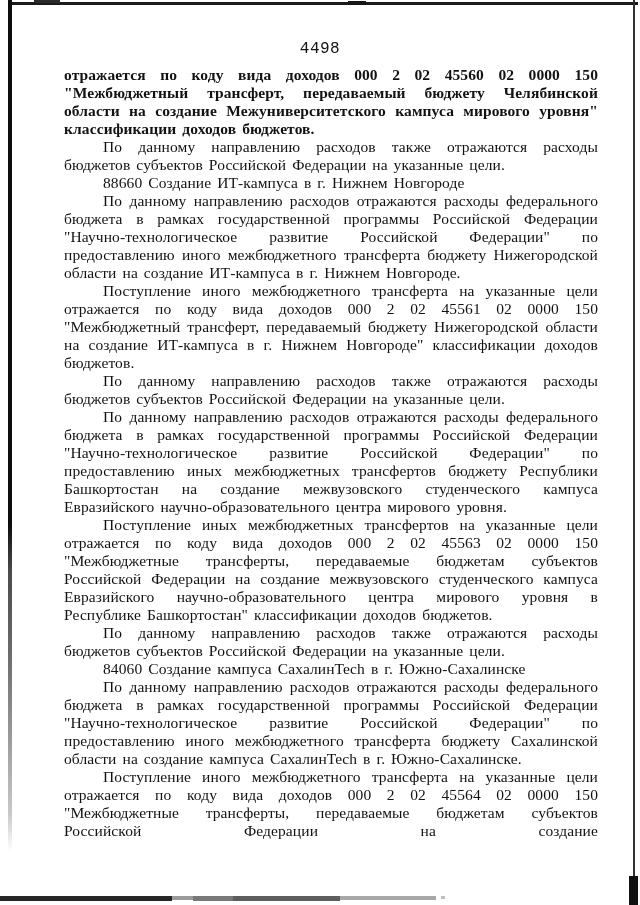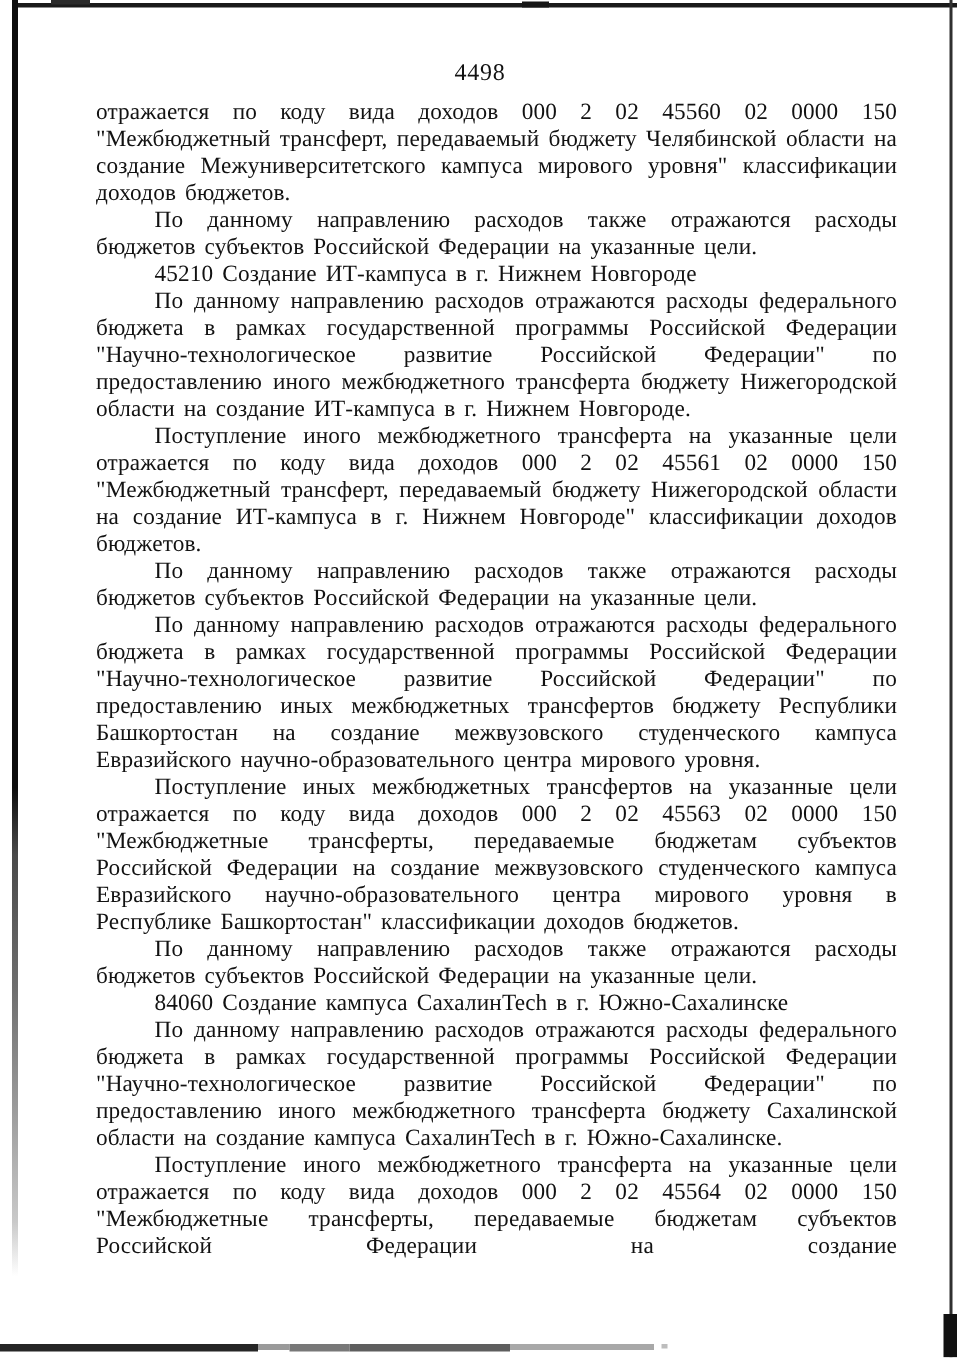--- a/index.html
+++ b/index.html
@@ -64,36 +64,37 @@
   .seg-5 { left: 340px; width: 96px;  background: #a8a8a8; height: 4px !important; }
   .seg-6 { left: 441px; width: 4px;   background: #bdbdbd; height: 3px !important; }
   
   .page-number {
     position: absolute;
     left: 0; top: 40px;
     width: 100%;
     text-align: center;
     font-size: 16px;
     letter-spacing: 0.5px;
+    font-family: Liberation Mono, monospace;
   }
   .text-body {
     position: absolute;
     left: 64px; top: 66px;
     width: 534px;
   }
   .para {
     margin: 0;
     font-size: 15.5px;
     line-height: 18px;
     text-align: justify;
     text-indent: 39px;
     word-spacing: 2px;
     letter-spacing: 0.1px;
   }
-  .para.no-indent { text-indent: 0; }
+  .para.no-indent { text-indent: 0; font-weight: bold; }
   .para.continues { text-align-last: justify; }
 </style>
 </head>
 <body>
 
 <div class="page">
 
   <div class="scan-border-top"></div>
   <div class="scan-speck-1"></div>
   <div class="scan-speck-2"></div>
@@ -106,21 +107,21 @@
     <div class="seg seg-3"></div>
     <div class="seg seg-4"></div>
     <div class="seg seg-5"></div>
     <div class="seg seg-6"></div>
   </div>
 
   <div class="page-number">4498</div>
   <div class="text-body">
       <p class="para no-indent">отражается по коду вида доходов 000 2 02 45560 02 0000 150 "Межбюджетный трансферт, передаваемый бюджету Челябинской области на создание Межуниверситетского кампуса мирового уровня" классификации доходов бюджетов.</p>
       <p class="para">По данному направлению расходов также отражаются расходы бюджетов субъектов Российской Федерации на указанные цели.</p>
-      <p class="para">45210 Создание ИТ-кампуса в г. Нижнем Новгороде</p>
+      <p class="para">88660 Создание ИТ-кампуса в г. Нижнем Новгороде</p>
       <p class="para">По данному направлению расходов отражаются расходы федерального бюджета в рамках государственной программы Российской Федерации "Научно-технологическое развитие Российской Федерации" по предоставлению иного межбюджетного трансферта бюджету Нижегородской области на создание ИТ-кампуса в г. Нижнем Новгороде.</p>
       <p class="para">Поступление иного межбюджетного трансферта на указанные цели отражается по коду вида доходов 000 2 02 45561 02 0000 150 "Межбюджетный трансферт, передаваемый бюджету Нижегородской области на создание ИТ-кампуса в г. Нижнем Новгороде" классификации доходов бюджетов.</p>
       <p class="para">По данному направлению расходов также отражаются расходы бюджетов субъектов Российской Федерации на указанные цели.</p>
       <p class="para">По данному направлению расходов отражаются расходы федерального бюджета в рамках государственной программы Российской Федерации "Научно-технологическое развитие Российской Федерации" по предоставлению иных межбюджетных трансфертов бюджету Республики Башкортостан на создание межвузовского студенческого кампуса Евразийского научно-образовательного центра мирового уровня.</p>
       <p class="para">Поступление иных межбюджетных трансфертов на указанные цели отражается по коду вида доходов 000 2 02 45563 02 0000 150 "Межбюджетные трансферты, передаваемые бюджетам субъектов Российской Федерации на создание межвузовского студенческого кампуса Евразийского научно-образовательного центра мирового уровня в Республике Башкортостан" классификации доходов бюджетов.</p>
       <p class="para">По данному направлению расходов также отражаются расходы бюджетов субъектов Российской Федерации на указанные цели.</p>
       <p class="para">84060 Создание кампуса СахалинTech в г. Южно-Сахалинске</p>
       <p class="para">По данному направлению расходов отражаются расходы федерального бюджета в рамках государственной программы Российской Федерации "Научно-технологическое развитие Российской Федерации" по предоставлению иного межбюджетного трансферта бюджету Сахалинской области на создание кампуса СахалинTech в г. Южно-Сахалинске.</p>
       <p class="para continues">Поступление иного межбюджетного трансферта на указанные цели отражается по коду вида доходов 000 2 02 45564 02 0000 150 "Межбюджетные трансферты, передаваемые бюджетам субъектов Российской Федерации на создание</p>
     </div>

